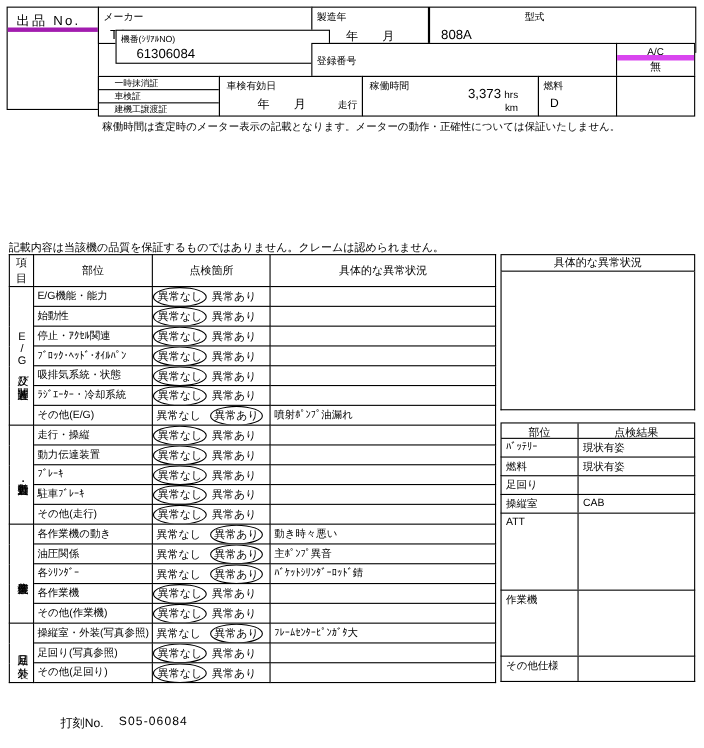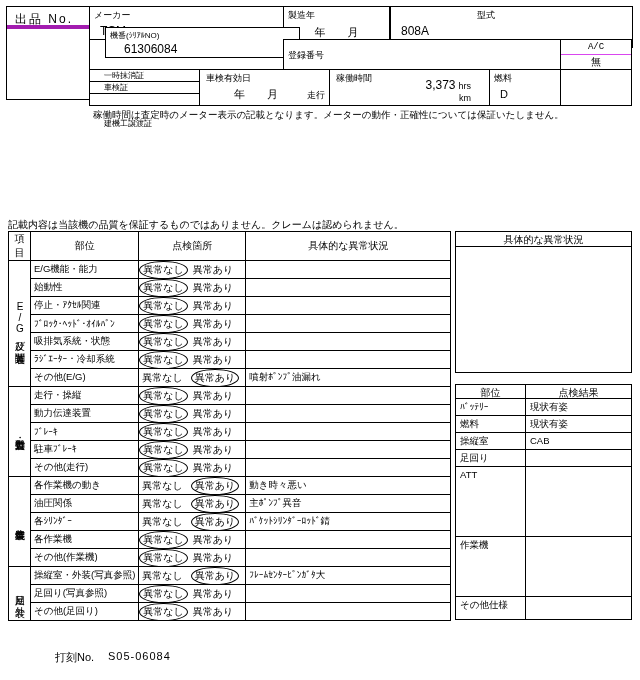--- a/index.html
+++ b/index.html
@@ -25,25 +25,25 @@
   .mfg-cell     { left: 283px; top: 6px;  width: 107px; height: 34px; }
   .mfg-cell .val { font-size: 11px; text-align: center; padding-top: 3px; }
   .model-cell   { left: 390px; top: 6px;  width: 243px; height: 42px; }
   .model-cell .lbl { padding-left: 86px; }
   .model-cell .val { font-size: 12px; padding: 2px 0 0 10px; }
   .machine-cell { left: 89px;  top: 27px; width: 195px; height: 31px; margin-left: 16px; }
   .machine-cell .val { font-size: 12px; padding: 1px 0 0 18px; }
   .reg-cell     { left: 283px; top: 39px; width: 278px; height: 31px; }
   .reg-cell .lbl { padding-top: 9px; font-size: 9px; }
   .ac-cell      { left: 560px; top: 39px; width: 72px; height: 31px; font-size: 10px; text-align: center; }
-  .ac-top { height: 15px; border-bottom: 1px solid #d946ef; line-height: 15px; font-size: 9px; font-family: Liberation Mono, monospace; }
+  .ac-top { height: 15px; border-bottom: 5px solid #d946ef; line-height: 15px; font-size: 9px; }
   .ac-bottom { height: 14px; line-height: 14px; }
   .docs-cell    { left: 89px;  top: 69px; width: 111px; height: 37px; }
   .doc-row { height: 12px; border-bottom: 1px solid #000; font-size: 8px; line-height: 11px; padding-left: 14px; }
-  .doc-row:last-child { border-bottom: none; margin-top: 24px; }
+  .doc-row:last-child { border-bottom: none; }
   .shaken-cell  { left: 199px; top: 69px; width: 131px; height: 37px; }
   .shaken-cell .val  { position: absolute; left: 34px; top: 17px; font-size: 11px; }
   .shaken-cell .trav { position: absolute; right: 4px; top: 19px; font-size: 9px; }
   .hours-cell   { left: 329px; top: 69px; width: 161px; height: 37px; }
   .hours-cell .lbl { position: absolute; left: 6px; top: 2px; font-size: 9px; }
   .hours-cell .hv  { position: absolute; right: 18px; top: 8px; font-size: 12px; }
   .hours-cell .hv .unit { font-size: 9px; margin-left: 3px; }
   .hours-cell .kmu { position: absolute; right: 18px; bottom: 2px; font-size: 9px; }
   .fuel-cell    { left: 489px; top: 69px; width: 72px; height: 37px; }
   .fuel-cell .val { font-size: 11px; padding: 3px 0 0 10px; }
@@ -277,26 +277,26 @@
     </div>
     <div class="rt-row rt-h17">
       <div class="rt-part">ﾊﾞｯﾃﾘｰ</div>
       <div class="rt-result">現状有姿</div>
     </div>
     <div class="rt-row rt-h17">
       <div class="rt-part">燃料</div>
       <div class="rt-result">現状有姿</div>
     </div>
     <div class="rt-row rt-h17">
+      <div class="rt-part">足回り</div>
+      <div class="rt-result"></div>
+    </div>
+    <div class="rt-row rt-h17">
       <div class="rt-part">操縦室</div>
       <div class="rt-result">CAB</div>
-    </div>
-    <div class="rt-row rt-h17">
-      <div class="rt-part">足回り</div>
-      <div class="rt-result"></div>
     </div>
     <div class="rt-row rt-h70">
       <div class="rt-part">ATT</div>
       <div class="rt-result"></div>
     </div>
     <div class="rt-row rt-h60">
       <div class="rt-part">作業機</div>
       <div class="rt-result"></div>
     </div>
     <div class="rt-row rt-h23">

